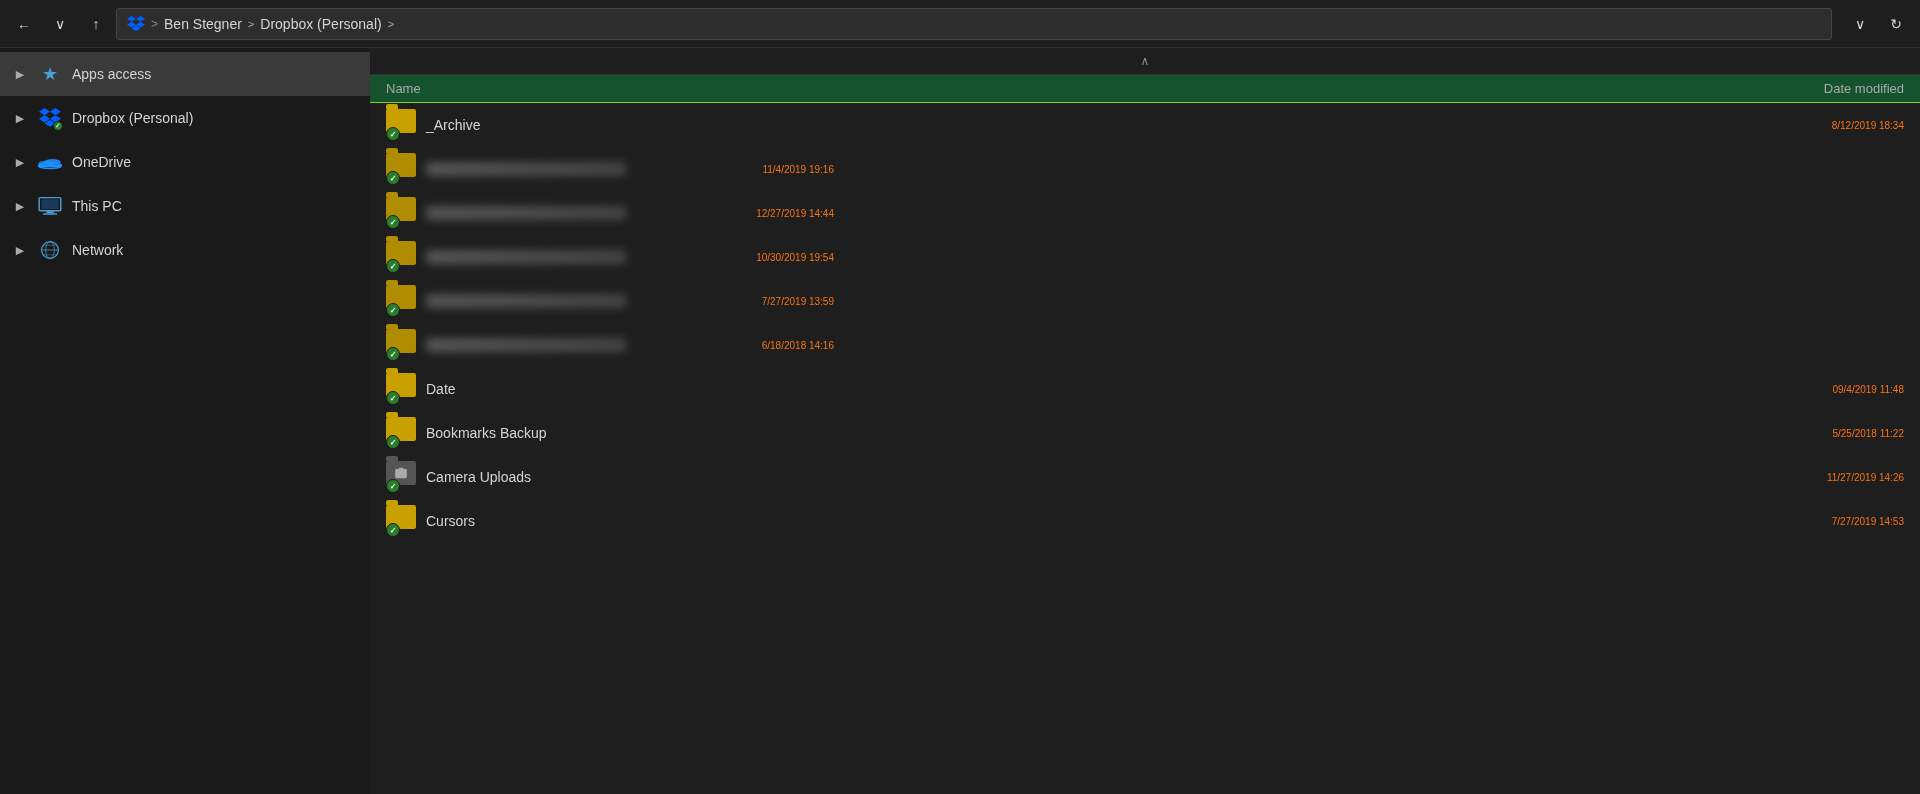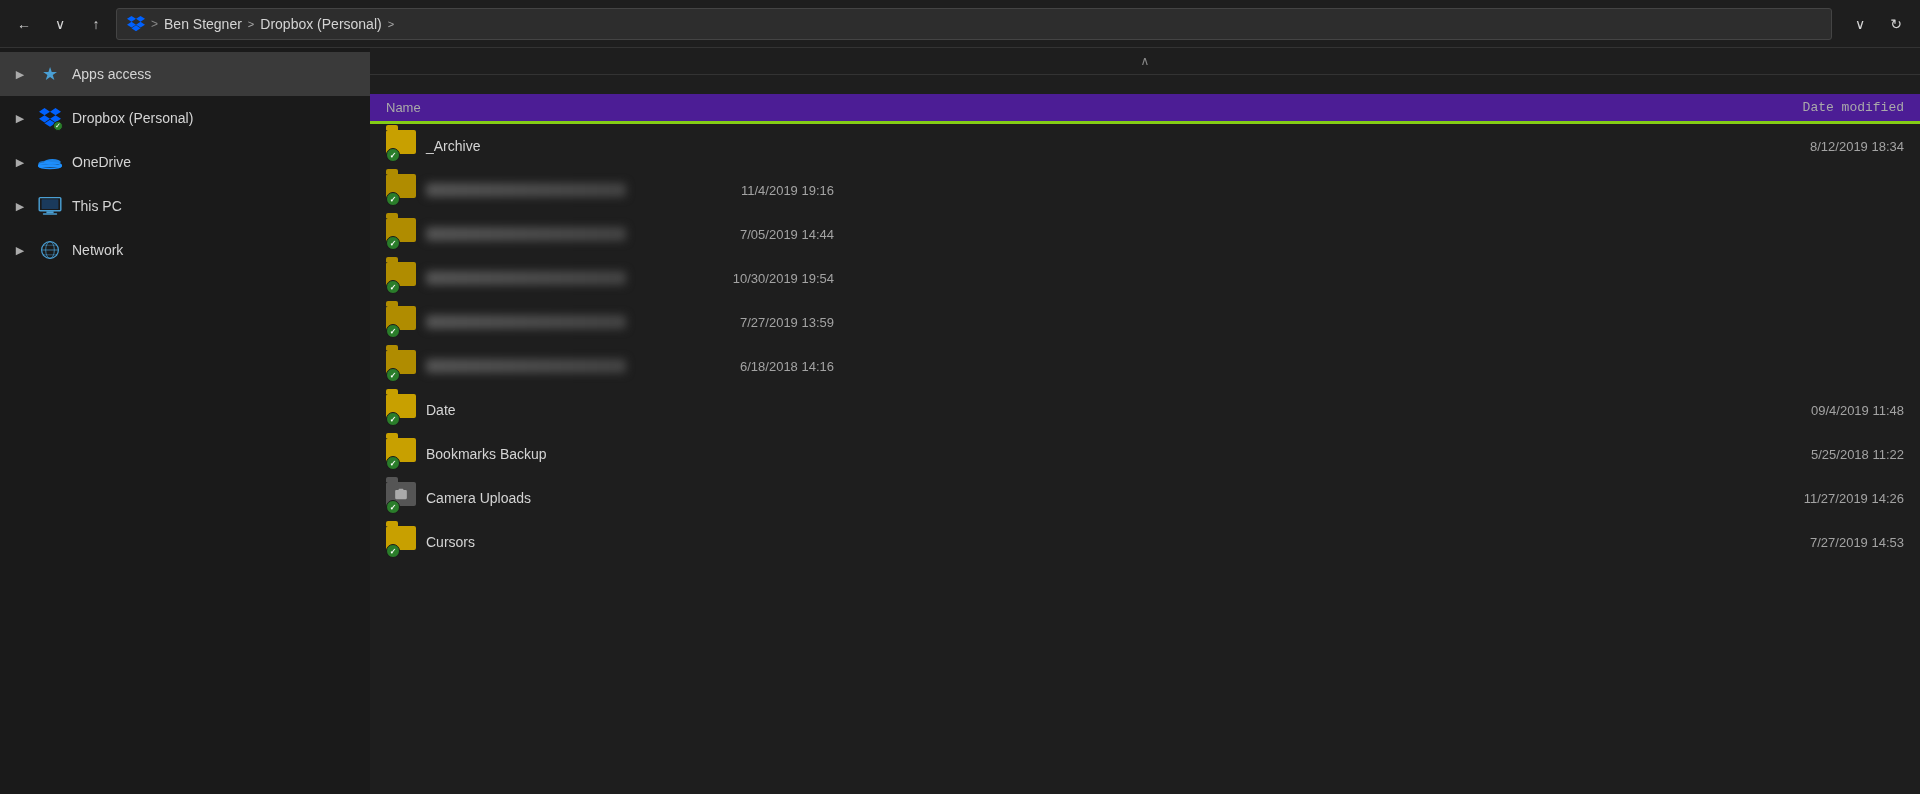--- a/index.html
+++ b/index.html
@@ -159,37 +159,35 @@
     .sort-chevron {
       color: #888;
       font-size: 12px;
     }
 
     
     .column-headers {
       display: flex;
       align-items: center;
       padding: 6px 16px;
-      border-bottom: 3px solid #84cc16;
-      background: #4c1d95;
-      margin-top: 19px;
+      border-bottom: 1px solid #84cc16;
+      background: #14532d;
     }
 
     .col-name {
       flex: 1;
       color: #aaa;
       font-size: 13px;
     }
 
     .col-date {
       width: 200px;
       text-align: right;
       color: #aaa;
       font-size: 13px;
-      font-family: Liberation Mono, monospace;
     }
 
     
     .file-list {
       flex: 1;
       overflow-y: auto;
     }
 
     .file-row {
       display: flex;
@@ -273,22 +271,22 @@
 
     .file-name {
       flex: 1;
       color: #d4d4d4;
       font-size: 14px;
     }
 
     .file-date {
       width: 200px;
       text-align: right;
-      color: #a3a3a3;
-      font-size: 13px;
+      color: #f97316;
+      font-size: 10px;
     }
 
     
     .file-name-blurred {
       flex: 1;
       height: 14px;
       background: linear-gradient(90deg, #555 0%, #444 100%);
       border-radius: 3px;
       filter: blur(4px);
       max-width: 200px;
@@ -425,21 +423,21 @@
           </div>
           <div class="file-name-blurred"></div>
           <span class="file-date">11/4/2019 19:16</span>
         </div>
         <div class="file-row">
           <div class="file-icon-wrapper">
             <div class="folder-icon folder-icon-darker"></div>
             <div class="sync-badge">✓</div>
           </div>
           <div class="file-name-blurred"></div>
-          <span class="file-date">7/05/2019 14:44</span>
+          <span class="file-date">12/27/2019 14:44</span>
         </div>
         <div class="file-row">
           <div class="file-icon-wrapper">
             <div class="folder-icon folder-icon-darker"></div>
             <div class="sync-badge">✓</div>
           </div>
           <div class="file-name-blurred"></div>
           <span class="file-date">10/30/2019 19:54</span>
         </div>
         <div class="file-row">

